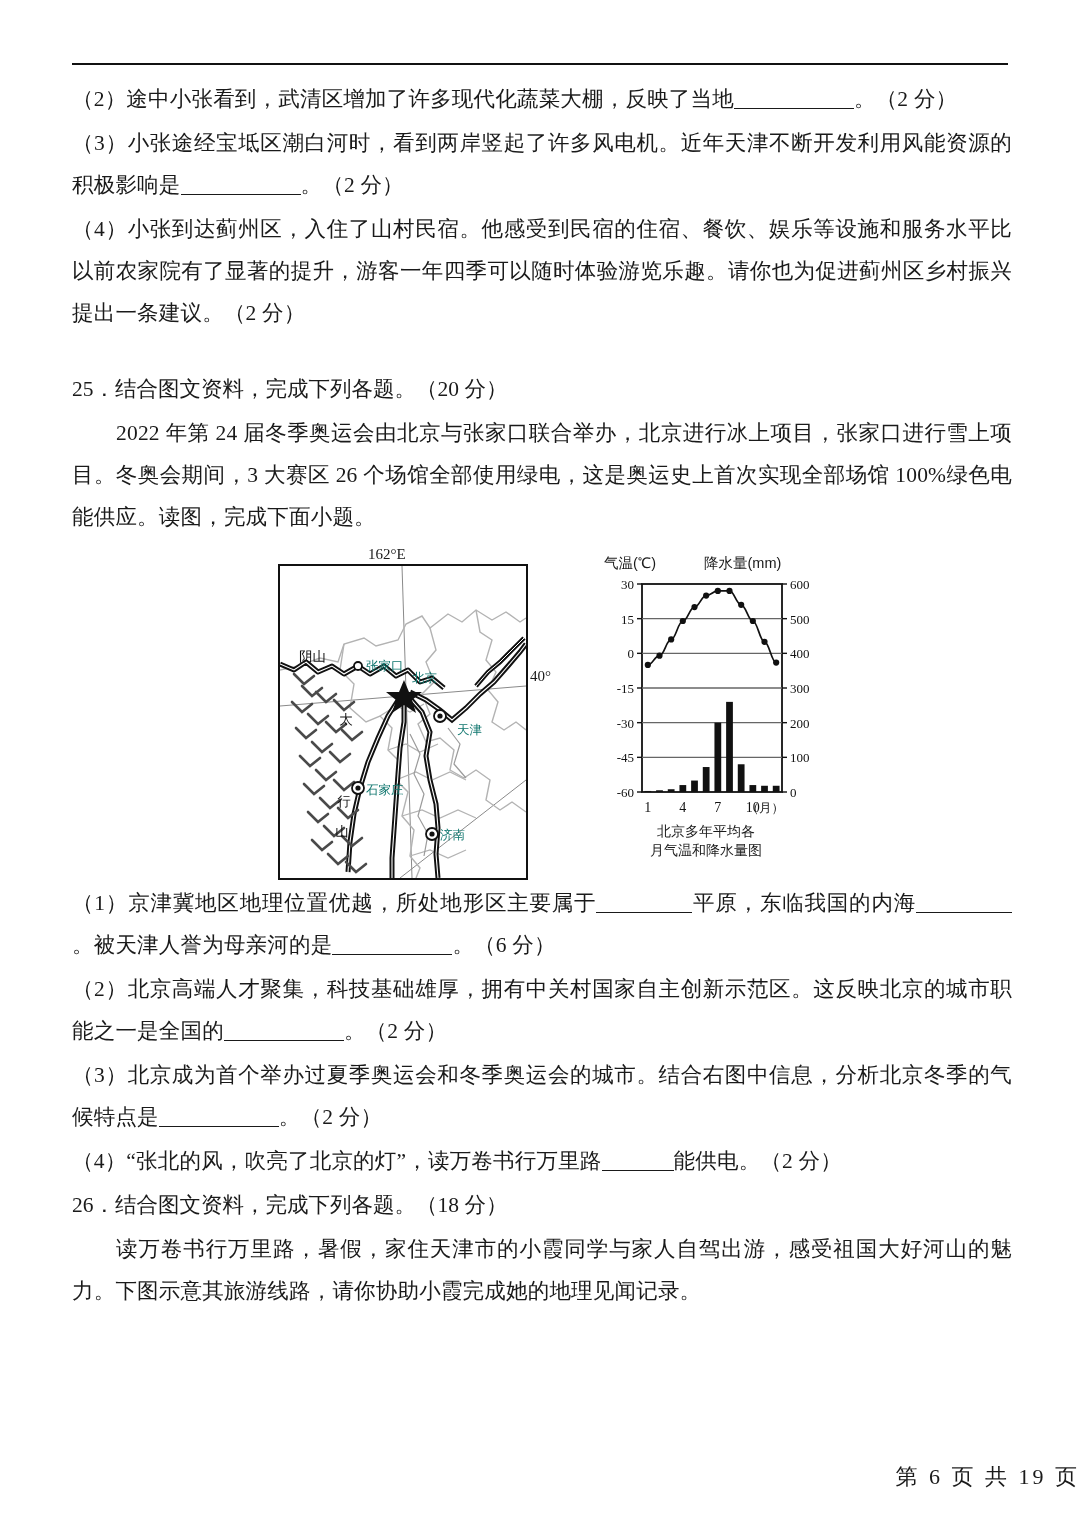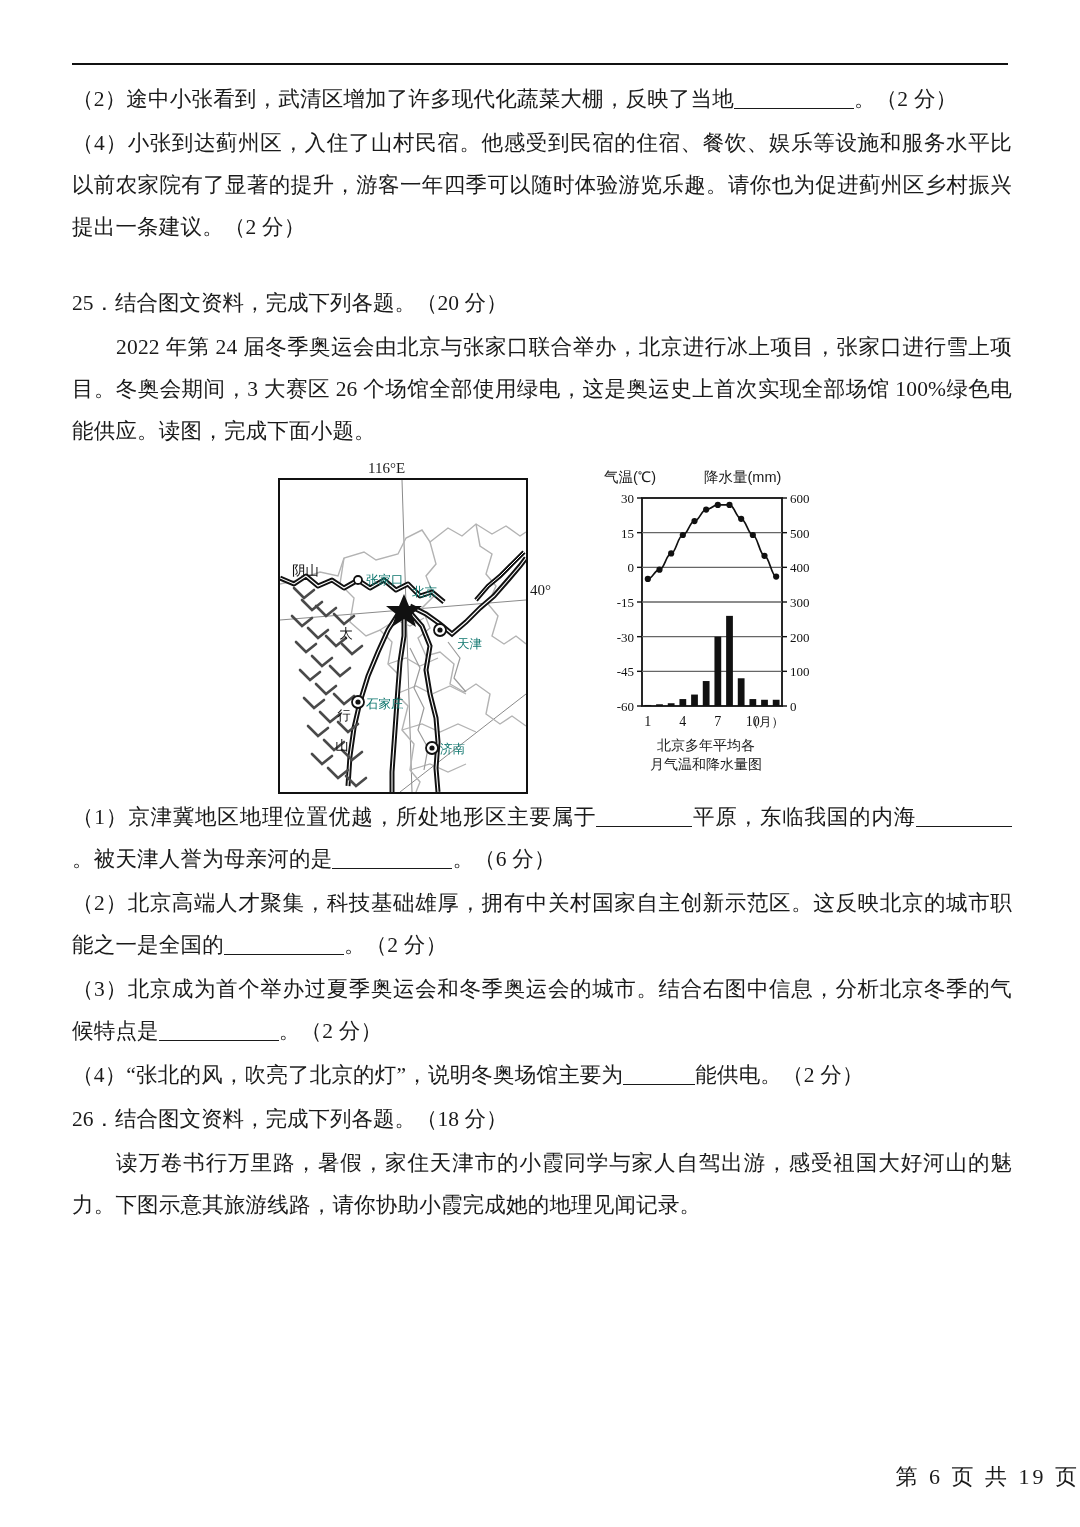--- a/index.html
+++ b/index.html
@@ -164,32 +164,33 @@
 <body>
 
 <div class="page">
 
   <div class="top-rule"></div>
 
   <div class="content">
 
     <p class="q"><span>（2）</span><span>途中小张看到，武清区增加了许多现代化蔬菜大棚，反映了当地</span><span class="blank-l"></span><span>。（2 分）</span></p>
 
+    <p class="q"><span>（3）</span><span>小张途经宝坻区潮白河时，看到两岸竖起了许多风电机。近年天津不断开发利用风能资源的积极影响是</span><span class="blank-l"></span><span>。（2 分）</span></p>
 
     <p class="q"><span>（4）</span><span>小张到达蓟州区，入住了山村民宿。他感受到民宿的住宿、餐饮、娱乐等设施和服务水平比以前农家院有了显著的提升，游客一年四季可以随时体验游览乐趣。请你也为促进蓟州区乡村振兴提出一条建议。（2 分）</span></p>
 
     <div class="gap-block"></div>
 
     <p class="section-title"><span>25．</span><span>结合图文资料，完成下列各题。（20 分）</span></p>
 
     <p class="q para-indent">2022 年第 24 届冬季奥运会由北京与张家口联合举办，北京进行冰上项目，张家口进行雪上项目。冬奥会期间，3 大赛区 26 个场馆全部使用绿电，这是奥运史上首次实现全部场馆 100%绿色电能供应。读图，完成下面小题。</p>
 
     <div class="figure-wrap">
 
-      <div class="map-lon-label">116°E</div>
+      <div class="map-lon-label">162°E</div>
       <div class="map-lat-label">40°</div>
 
       <div class="map-box">
         <svg class="map-svg" width="246" height="312" viewBox="0 0 246 312">
 
           <line x1="122" y1="0" x2="132" y2="312" stroke="#8a8a8a" stroke-width="1"></line>
           <line x1="0" y1="140" x2="246" y2="120" stroke="#8a8a8a" stroke-width="1"></line>
           <line x1="120" y1="312" x2="246" y2="214" stroke="#8a8a8a" stroke-width="1"></line>
 
           <path d="M0 104 L18 100 L40 92 L58 96 L64 78 L84 72 L96 80 L118 74 L126 58 L142 50 L150 62 L168 48 L182 56 L196 44 L212 54 L226 46 L240 56 L246 52" fill="none" stroke="#b3b3b3" stroke-width="1.4"></path>
@@ -256,21 +257,21 @@
           <circle cx="160" cy="150" r="6" fill="#fff" stroke="#111" stroke-width="1.8"></circle>
           <circle cx="160" cy="150" r="2.6" fill="#111"></circle>
 
           <circle cx="78" cy="222" r="6" fill="#fff" stroke="#111" stroke-width="1.8"></circle>
           <circle cx="78" cy="222" r="2.6" fill="#111"></circle>
 
           <circle cx="152" cy="268" r="6" fill="#fff" stroke="#111" stroke-width="1.8"></circle>
           <circle cx="152" cy="268" r="2.6" fill="#111"></circle>
         </svg>
 
-        <div class="map-terrain-label" style="left:12px; top:82px;">阴山</div>
+        <div class="map-terrain-label" style="left:19px; top:82px;">阴山</div>
         <div class="map-city-label" style="left:86px; top:92px;">张家口</div>
         <div class="map-city-label" style="left:132px; top:104px;">北京</div>
         <div class="map-city-label" style="left:162px; top:156px;margin-left:15px;">天津</div>
         <div class="map-city-label" style="left:86px; top:216px;">石家庄</div>
         <div class="map-city-label" style="left:160px; top:261px;">济南</div>
         <div class="vert-label" style="left:58px; top:146px;">太</div>
         <div class="vert-label" style="left:56px; top:228px;">行</div>
         <div class="vert-label" style="left:54px; top:258px;">山</div>
       </div>
 
@@ -353,21 +354,21 @@
         </div>
       </div>
     </div>
 
     <p class="q"><span>（1）</span><span>京津冀地区地理位置优越，所处地形区主要属于</span><span class="blank-m"></span><span>平原，东临我国的内海</span><span class="blank-m"></span><span>。被天津人誉为母亲河的是</span><span class="blank-l"></span><span>。（6 分）</span></p>
 
     <p class="q"><span>（2）</span><span>北京高端人才聚集，科技基础雄厚，拥有中关村国家自主创新示范区。这反映北京的城市职能之一是全国的</span><span class="blank-l"></span><span>。（2 分）</span></p>
 
     <p class="q"><span>（3）</span><span>北京成为首个举办过夏季奥运会和冬季奥运会的城市。结合右图中信息，分析北京冬季的气候特点是</span><span class="blank-l"></span><span>。（2 分）</span></p>
 
-    <p class="q"><span>（4）</span><span>“张北的风，吹亮了北京的灯”，说明冬奥场馆主要为</span><span class="blank-s"></span><span>能供电。（2 分）</span></p>
+    <p class="q"><span>（4）</span><span>“张北的风，吹亮了北京的灯”，读万卷书行万里路</span><span class="blank-s"></span><span>能供电。（2 分）</span></p>
 
     <p class="section-title"><span>26．</span><span>结合图文资料，完成下列各题。（18 分）</span></p>
 
     <p class="q para-indent">读万卷书行万里路，暑假，家住天津市的小霞同学与家人自驾出游，感受祖国大好河山的魅力。下图示意其旅游线路，请你协助小霞完成她的地理见闻记录。</p>
 
   </div>
 
   <div class="footer">第 6 页 共 19 页</div>
 
 </div>

